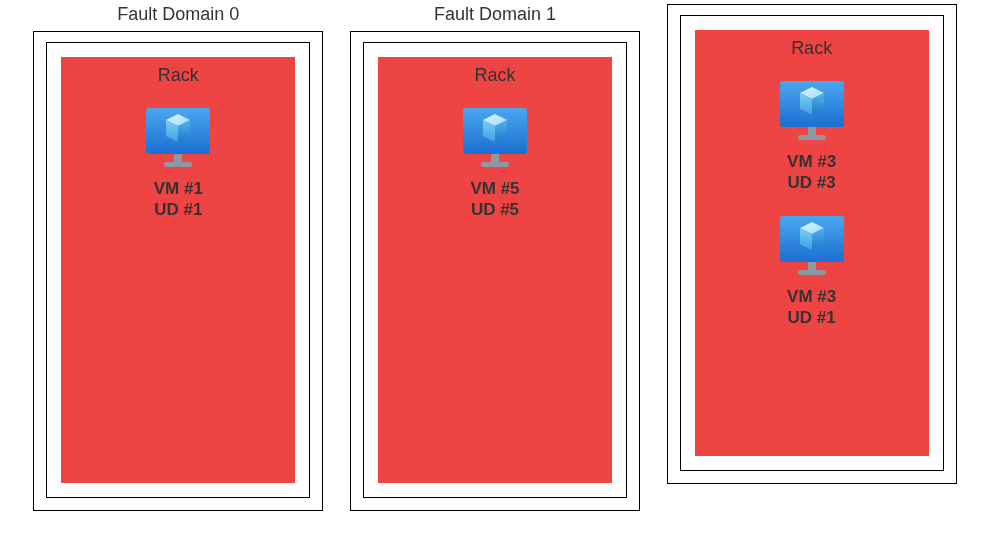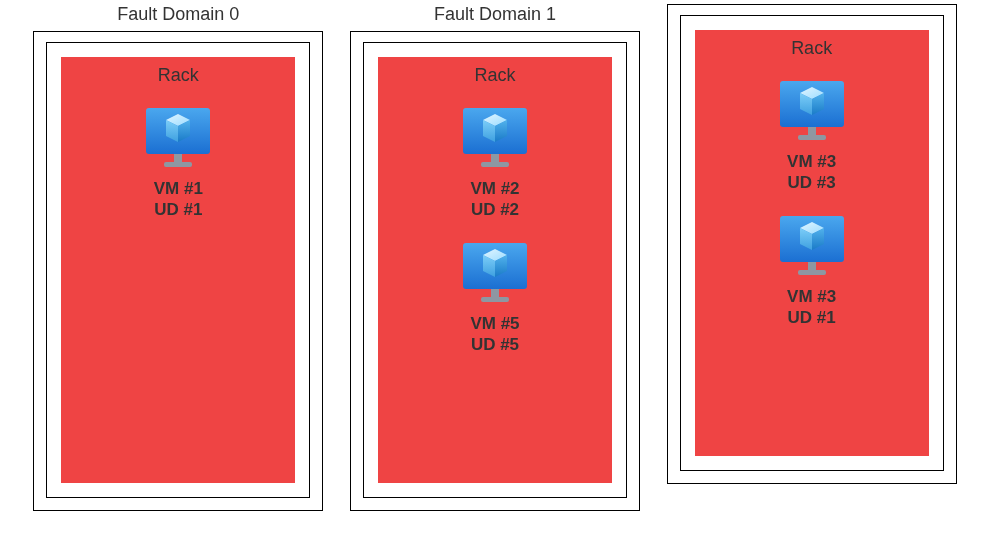--- a/index.html
+++ b/index.html
@@ -142,27 +142,20 @@
       </div>
     </div>
 
     <div class="fd-col">
       <div class="fd-title">Fault Domain 1</div>
       <div class="fd-outer">
         <div class="fd-inner">
           <div class="rack">
             <div class="rack-title">Rack</div>
 
-            <div class="vm-block">
-              <svg class="vm-icon">
-                  <use href="#vmicon"></use>
-                </svg>
-              <div class="vm-label">VM #2</div>
-              <div class="ud-label">UD #2</div>
-            </div>
 
             <div class="vm-block">
               <svg class="vm-icon">
                   <use href="#vmicon"></use>
                 </svg>
               <div class="vm-label">VM #5</div>
               <div class="ud-label">UD #5</div>
             </div>
 
           </div>

